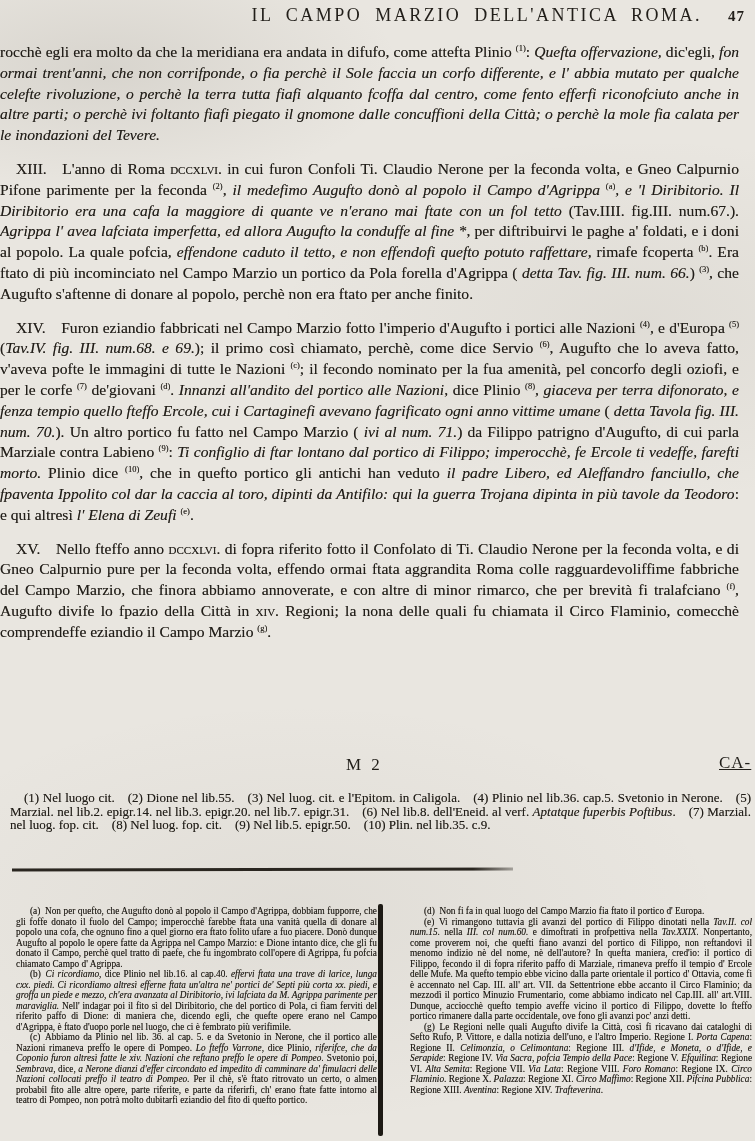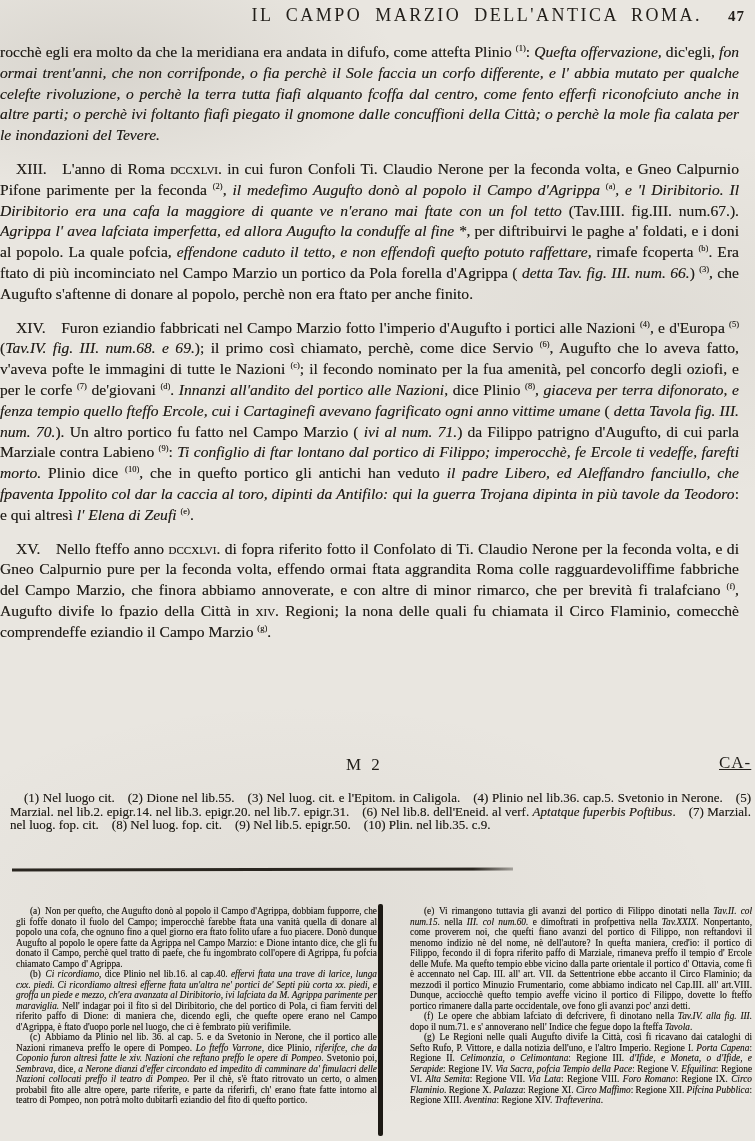--- a/index.html
+++ b/index.html
@@ -80,17 +80,17 @@
 <div class="abs" id="footnote-rule"></div>
 
 <div class="abs" id="footnote-columns">
   <div class="fcol" id="footnotes-left-column">
     <p><span>(a) Non per quefto, che Augufto donò al popolo il Campo d'Agrippa, dobbiam fupporre, che gli foffe donato il fuolo del Campo; imperocchè farebbe ftata una vanità quella di donare al popolo una cofa, che ognuno fino a quel giorno era ftato folito ufare a fuo piacere. Donò dunque Augufto al popolo le opere fatte da Agrippa nel Campo Marzio: e Dione intanto dice, che gli fu donato il Campo, perchè quel tratto di paefe, che fu ingombrato coll'opere di Agrippa, fu pofcia chiamato Campo d' Agrippa.</span></p>
     <p><span>(b) </span><i>Ci ricordiamo</i><span>, dice Plinio nel lib.16. al cap.40. </span><i>effervi ftata una trave di larice, lunga cxx. piedi. Ci ricordiamo altresì efferne ftata un'altra ne' portici de' Septi più corta xx. piedi, e groffa un piede e mezzo, ch'era avanzata al Diribitorio, ivi lafciata da M. Agrippa parimente per maraviglia.</i><span> Nell' indagar poi il fito sì del Diribitorio, che del portico di Pola, ci fiam ferviti del riferito paffo di Dione: di maniera che, dicendo egli, che quefte opere erano nel Campo d'Agrippa, è ftato d'uopo porle nel luogo, che ci è fembrato più verifimile.</span></p>
     <p><span>(c) Abbiamo da Plinio nel lib. 36. al cap. 5. e da Svetonio in Nerone, che il portico alle Nazioni rimaneva preffo le opere di Pompeo. </span><i>Lo fteffo Varrone</i><span>, dice Plinio, </span><i>riferifce, che da Coponio furon altresì fatte le xiv. Nazioni che reftano preffo le opere di Pompeo.</i><span> Svetonio poi, </span><i>Sembrava</i><span>, dice, </span><i>a Nerone dianzi d'effer circondato ed impedito di camminare da' fimulacri delle Nazioni collocati preffo il teatro di Pompeo.</i><span> Per il chè, s'è ftato ritrovato un certo, o almen probabil fito alle altre opere, parte riferite, e parte da riferirfi, ch' erano ftate fatte intorno al teatro di Pompeo, non potrà molto dubitarfi eziandio del fito di quefto portico.</span></p>
   </div>
   <div id="column-divider"></div>
   <div class="fcol" id="footnotes-right-column">
+    <p><span>(d) Non fi fa in qual luogo del Campo Marzio fia ftato il portico d' Europa.</span></p>
     <p><span>(e) Vi rimangono tuttavia gli avanzi del portico di Filippo dinotati nella </span><i>Tav.II. col num.15.</i><span> nella </span><i>III. col num.60.</i><span> e dimoftrati in profpettiva nella </span><i>Tav.XXIX.</i><span> Nonpertanto, come proverem noi, che quefti fiano avanzi del portico di Filippo, non reftandovi il menomo indizio nè del nome, nè dell'autore? In quefta maniera, cred'io: il portico di Filippo, fecondo il di fopra riferito paffo di Marziale, rimaneva preffo il tempio d' Ercole delle Mufe. Ma quefto tempio ebbe vicino dalla parte orientale il portico d' Ottavia, come fi è accennato nel Cap. III. all' art. VII. da Settentrione ebbe accanto il Circo Flaminio; da mezzodì il portico Minuzio Frumentario, come abbiamo indicato nel Cap.III. all' art.VIII. Dunque, acciocchè quefto tempio aveffe vicino il portico di Filippo, dovette lo fteffo portico rimanere dalla parte occidentale, ove fono gli avanzi poc' anzi detti.</span></p>
-    <p><span>(f) Le opere che abbiam lafciato di defcrivere, fi dinotano nella </span><i>Tav.IV. alla fig. III.</i><span> dopo il num.71. e s' annoverano nell' Indice che fegue dopo la fteffa </span><i>Tavola</i><span>.</span></p>
     <p><span>(g) Le Regioni nelle quali Augufto divife la Città, così fi ricavano dai cataloghi di Sefto Rufo, P. Vittore, e dalla notizia dell'uno, e l'altro Imperio. Regione I. </span><i>Porta Capena</i><span>: Regione II. </span><i>Celimonzia, o Celimontana</i><span>: Regione III. </span><i>d'Ifide, e Moneta, o d'Ifide, e Serapide</i><span>: Regione IV. </span><i>Via Sacra, pofcia Tempio della Pace</i><span>: Regione V. </span><i>Efquilina</i><span>: Regione VI. </span><i>Alta Semita</i><span>: Regione VII. </span><i>Via Lata</i><span>: Regione VIII. </span><i>Foro Romano</i><span>: Regione IX. </span><i>Circo Flaminio</i><span>. Regione X. </span><i>Palazza</i><span>: Regione XI. </span><i>Circo Maffimo</i><span>: Regione XII. </span><i>Pifcina Pubblica</i><span>: Regione XIII. </span><i>Aventina</i><span>: Regione XIV. </span><i>Trafteverina</i><span>.</span></p>
   </div>
 </div>
 
 </body></html>

